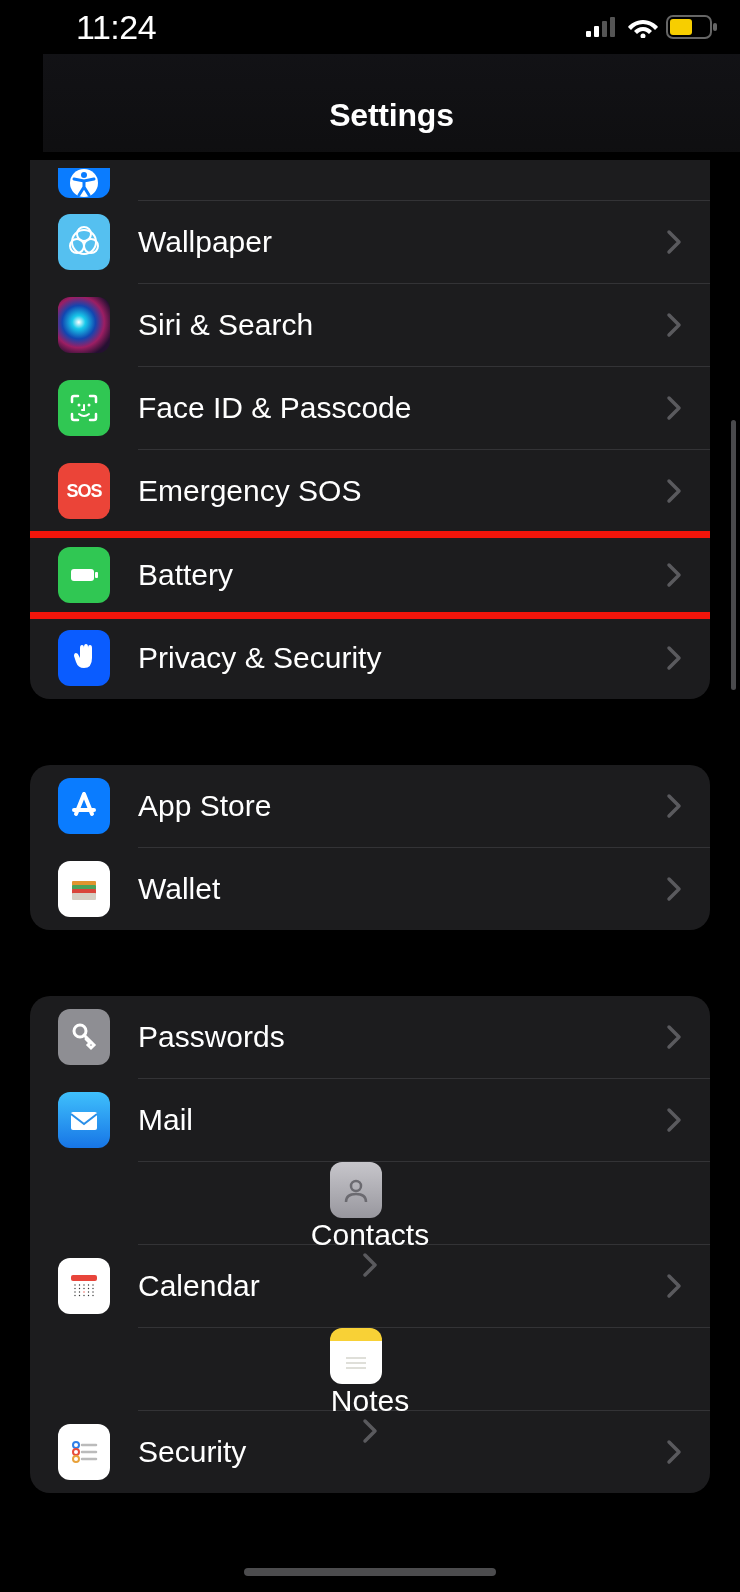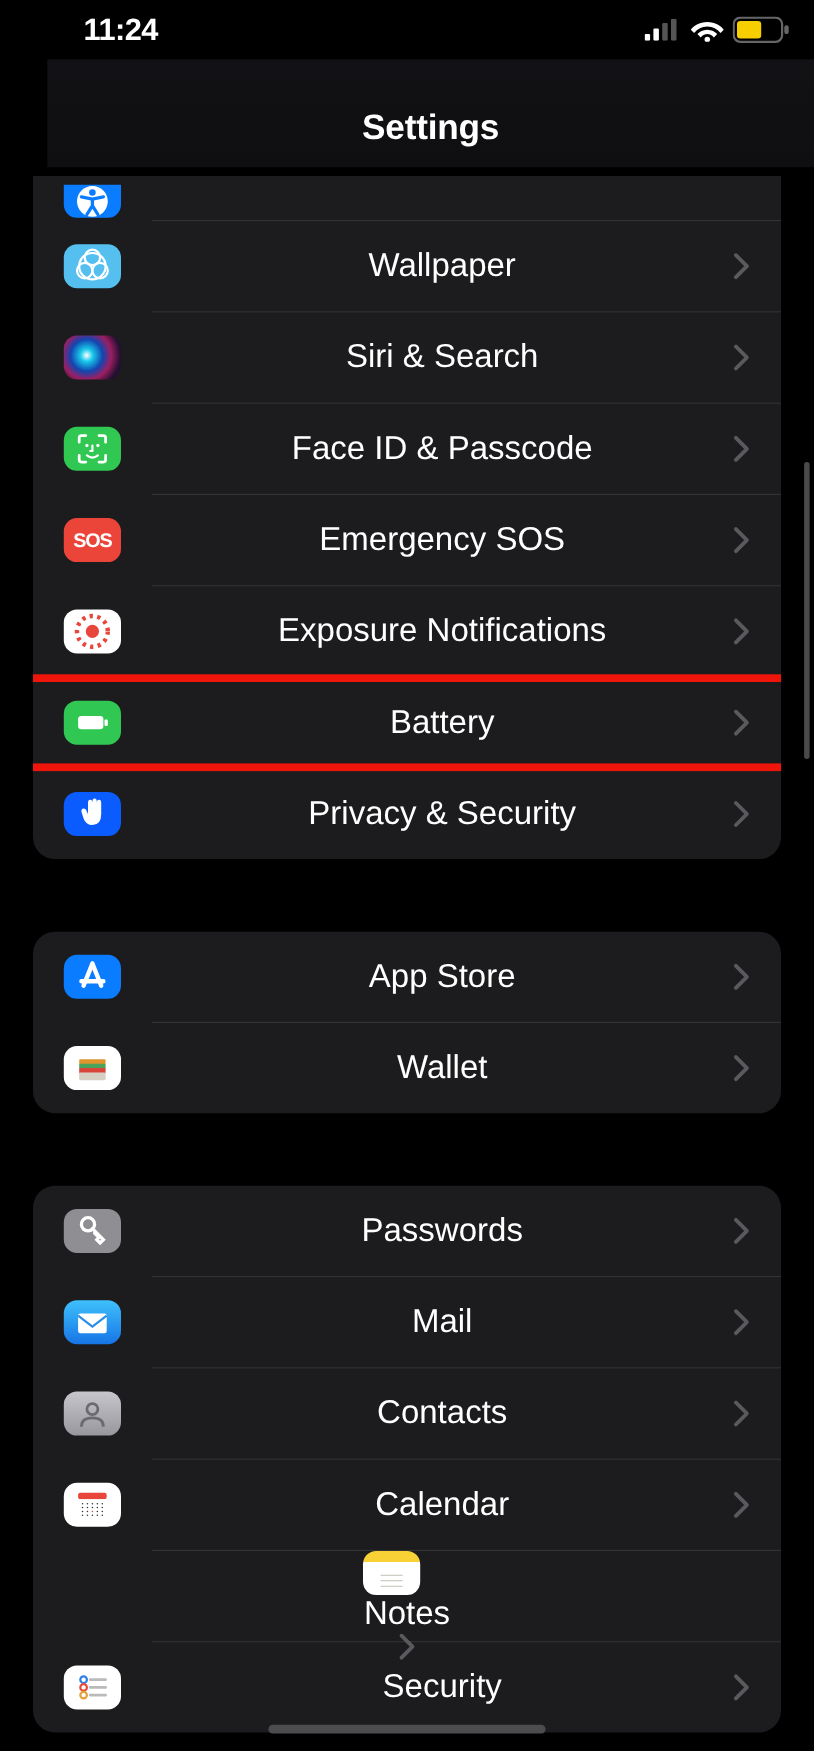--- a/index.html
+++ b/index.html
@@ -18,22 +18,22 @@
       position: relative;
     }
     .status-bar {
       height: 54px;
       display: flex;
       justify-content: space-between;
       align-items: center;
       padding: 0 16px 0 22px;
     }
     .status-time {
-      font-size: 28px;
-      font-weight: 700;
+      font-size: 34px;
+      font-weight: 400;
       letter-spacing: -0.5px;
       padding-left: 54px;
     }
     .status-icons {
       display: flex;
       align-items: center;
       gap: 8px;
       padding-right: 6px;
     }
     .header {
@@ -52,42 +52,41 @@
     }
     .scroll-area {
       position: relative;
       padding: 0 30px;
     }
     .group {
       background: #1c1c1e;
       border-radius: 20px;
       margin-bottom: 66px;
       overflow: hidden;
-      text-align: center;
     }
     .group.first {
       margin-top: 8px;
       border-top-left-radius: 0;
       border-top-right-radius: 0;
     }
     .row {
       display: flex;
       align-items: center;
       height: 82px;
       padding: 0 28px;
       position: relative;
     }
     .row.cut {
       height: 40px;
       align-items: flex-end;
       padding-bottom: 2px;
     }
     .row-icon {
       width: 52px;
-      height: 40px;
+      height: 56px;
       border-radius: 12px;
       flex-shrink: 0;
       display: flex;
       align-items: center;
       justify-content: center;
       margin-right: 28px;
     }
     .row.cut .row-icon {
       height: 30px;
       border-top-left-radius: 0;
@@ -205,21 +204,21 @@
       </div>
       <div class="sep"></div>
       <div class="row" style="position: relative;">
         <div class="row-icon bg-siri"></div>
         <div class="row-label">Siri &amp; Search</div>
         <svg class="chevron" width="16" height="26" viewBox="0 0 16 26">
           <path d="M3 3 L13 13 L3 23" fill="none" stroke="currentColor" stroke-width="3.5" stroke-linecap="round" stroke-linejoin="round"></path>
         </svg>
       </div>
       <div class="sep"></div>
-      <div class="row" style="position: relative; gap: 28px;">
+      <div class="row" style="position: relative;">
         <div class="row-icon bg-green">
           <svg width="36" height="36" viewBox="0 0 36 36">
             <path d="M6 12 V8 Q6 6 8 6 H12 M24 6 H28 Q30 6 30 8 V12 M30 24 V28 Q30 30 28 30 H24 M12 30 H8 Q6 30 6 28 V24" fill="none" stroke="#fff" stroke-width="2.5" stroke-linecap="round"></path>
         <circle cx="13" cy="15" r="1.5" fill="#fff"></circle>
             <circle cx="23" cy="15" r="1.5" fill="#fff"></circle>
         <path d="M18 15 V20 L16 20" fill="none" stroke="#fff" stroke-width="2" stroke-linecap="round"></path>
         <path d="M13 24 Q18 28 23 24" fill="none" stroke="#fff" stroke-width="2" stroke-linecap="round"></path>
           </svg>
         </div>
         <div class="row-label">Face ID &amp; Passcode</div>
@@ -231,32 +230,20 @@
       <div class="row" style="position: relative;">
         <div class="row-icon bg-red">
           <div style="color:#fff;font-weight:800;font-size:18px;letter-spacing:-1px">SOS</div>
         </div>
         <div class="row-label">Emergency SOS</div>
         <svg class="chevron" width="16" height="26" viewBox="0 0 16 26">
           <path d="M3 3 L13 13 L3 23" fill="none" stroke="currentColor" stroke-width="3.5" stroke-linecap="round" stroke-linejoin="round"></path>
         </svg>
       </div>
       <div class="sep"></div>
-      <div class="row" style="position: relative;">
-        <div class="row-icon bg-white">
-          <svg width="36" height="36" viewBox="0 0 36 36">
-            <circle cx="18" cy="18" r="14" fill="none" stroke="#e8453b" stroke-width="4" stroke-dasharray="3 4"></circle>
-        <circle cx="18" cy="18" r="6" fill="#e8453b"></circle>
-          </svg>
-        </div>
-        <div class="row-label">Exposure Notifications</div>
-        <svg class="chevron" width="16" height="26" viewBox="0 0 16 26">
-          <path d="M3 3 L13 13 L3 23" fill="none" stroke="currentColor" stroke-width="3.5" stroke-linecap="round" stroke-linejoin="round"></path>
-        </svg>
-      </div>
       <div class="sep"></div>
       <div class="row" style="position: relative;">
         <div class="row-icon bg-green">
           <svg width="36" height="36" viewBox="0 0 36 36">
             <rect x="5" y="12" width="23" height="12" rx="3" fill="#fff"></rect>
             <rect x="29" y="15" width="3" height="6" rx="1" fill="#fff"></rect>
           </svg>
         </div>
         <div class="row-label">Battery</div>
         <svg class="chevron" width="16" height="26" viewBox="0 0 16 26">
@@ -325,21 +312,21 @@
             <rect x="5" y="10" width="26" height="18" rx="2" fill="#fff"></rect>
             <path d="M5 12 L18 22 L31 12" fill="none" stroke="#2a8fe8" stroke-width="2"></path>
           </svg>
         </div>
         <div class="row-label">Mail</div>
         <svg class="chevron" width="16" height="26" viewBox="0 0 16 26">
           <path d="M3 3 L13 13 L3 23" fill="none" stroke="currentColor" stroke-width="3.5" stroke-linecap="round" stroke-linejoin="round"></path>
         </svg>
       </div>
       <div class="sep"></div>
-      <div class="row" style="position: relative;">
+      <div class="row" style="position: relative; flex-direction: column;">
         <div class="row-icon bg-contacts">
           <svg width="36" height="36" viewBox="0 0 36 36">
             <circle cx="18" cy="14" r="5" fill="none" stroke="#6b6a70" stroke-width="2.5"></circle>
             <path d="M8 30 Q8 22 18 22 Q28 22 28 30" fill="none" stroke="#6b6a70" stroke-width="2.5"></path>
           </svg>
         </div>
         <div class="row-label">Contacts</div>
         <svg class="chevron" width="16" height="26" viewBox="0 0 16 26">
           <path d="M3 3 L13 13 L3 23" fill="none" stroke="currentColor" stroke-width="3.5" stroke-linecap="round" stroke-linejoin="round"></path>
         </svg>

